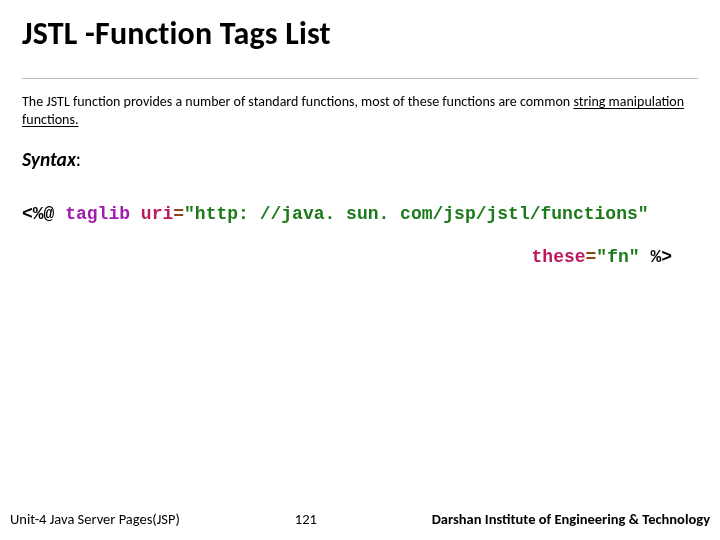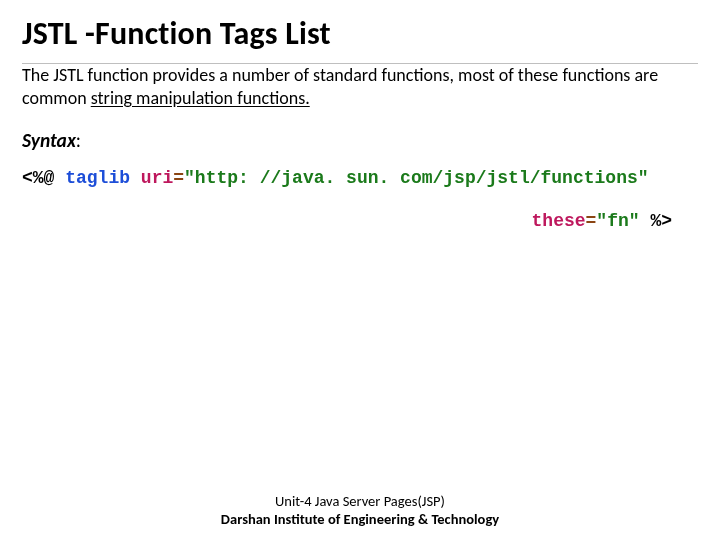--- a/index.html
+++ b/index.html
@@ -12,70 +12,70 @@
     overflow: hidden;
     color: #000;
   }
   .slide {
     padding: 14px 22px 0 22px;
   }
   .title {
     font-size: 32px;
     font-weight: 600;
     letter-spacing: 0.2px;
-    padding-bottom: 10px;
+    padding-bottom: 25px;
     border-bottom: 1px solid #bfbfbf;
+    margin-bottom: 14px;
   }
   .body-text {
-    font-size: 18px;
+    font-size: 14px;
     line-height: 1.28;
     margin-bottom: 18px;
   }
   .underlined {
     text-decoration: underline;
     text-underline-offset: 2px;
   }
   .syntax-label {
     font-size: 19.5px;
     font-style: italic;
     font-weight: 700;
-    margin-bottom: 14px;
+    margin-bottom: 31px;
   }
   .syntax-label .colon {
     font-style: normal;
     font-weight: 400;
   }
   .code-block {
     font-family: "Courier New", Courier, monospace;
     font-size: 18px;
     font-weight: bold;
     line-height: 1.4;
   }
   .code-line2 {
     text-align: right;
     margin-top: 18px;
     padding-right: 26px;
   }
   .c-black  { color: #000000; }
-  .c-blue   { color: #1d4ed8; }
+  .c-blue   { color: #a21caf; }
   .c-teal   { color: #be185d; }
   .c-brown  { color: #8b4513; }
   .c-green  { color: #1b7a1b; }
 
   .footer {
     position: absolute;
     left: 0;
     right: 0;
     bottom: 12px;
     display: flex;
-    align-items: center;
+    align-items: flex-end;
     font-size: 14.5px;
     color: #000;
     padding: 0 10px 0 10px;
-    flex-direction: column;
   }
   .footer .left {
     flex: 0 0 auto;
     white-space: nowrap;
   }
   .footer .center {
     flex: 1 1 auto;
     text-align: center;
     font-weight: 400;
   }
@@ -109,14 +109,15 @@
     <div class="code-line2">
       <span class="c-teal">these</span><span class="c-brown">=</span><span class="c-green">"fn"</span>
       <span class="c-black">%&gt;</span>
     </div>
   </div>
 
 </div>
 
 <div class="footer">
   <div class="left">Unit-4 Java Server Pages(JSP)</div>
+  <div class="center">121</div>
   <div class="right">Darshan Institute of Engineering &amp; Technology</div>
 </div>
 
 </body></html>

